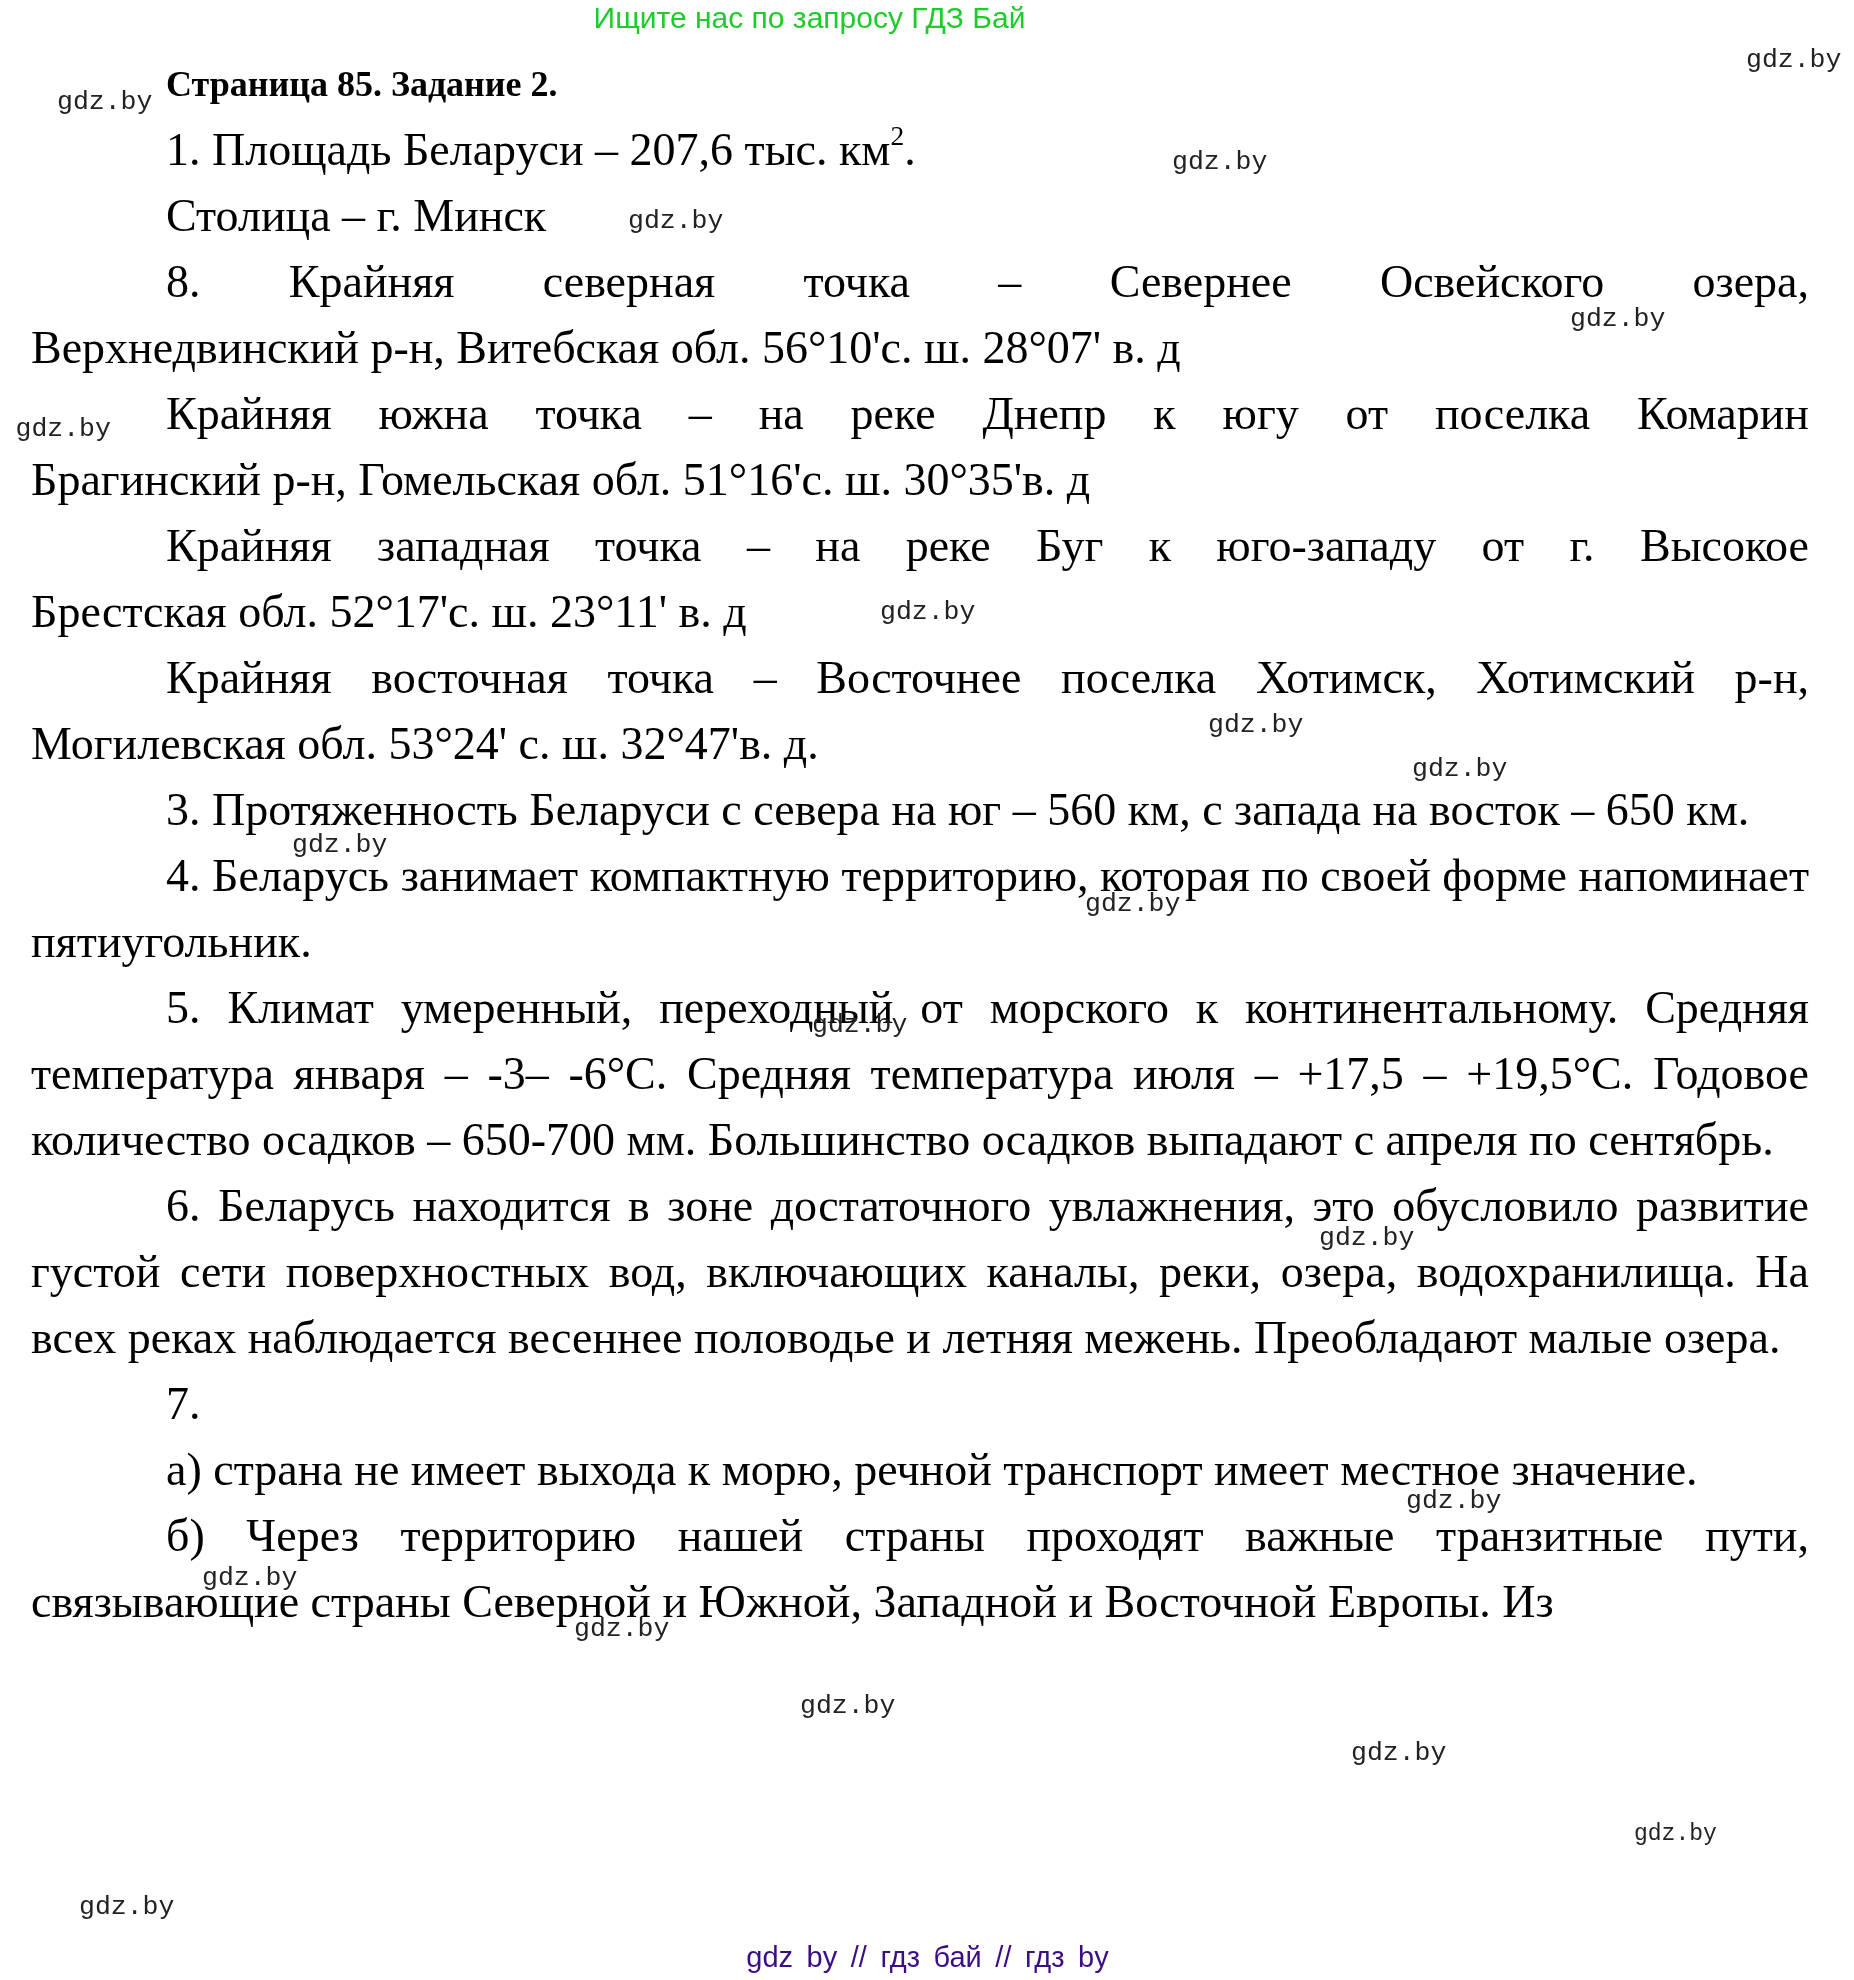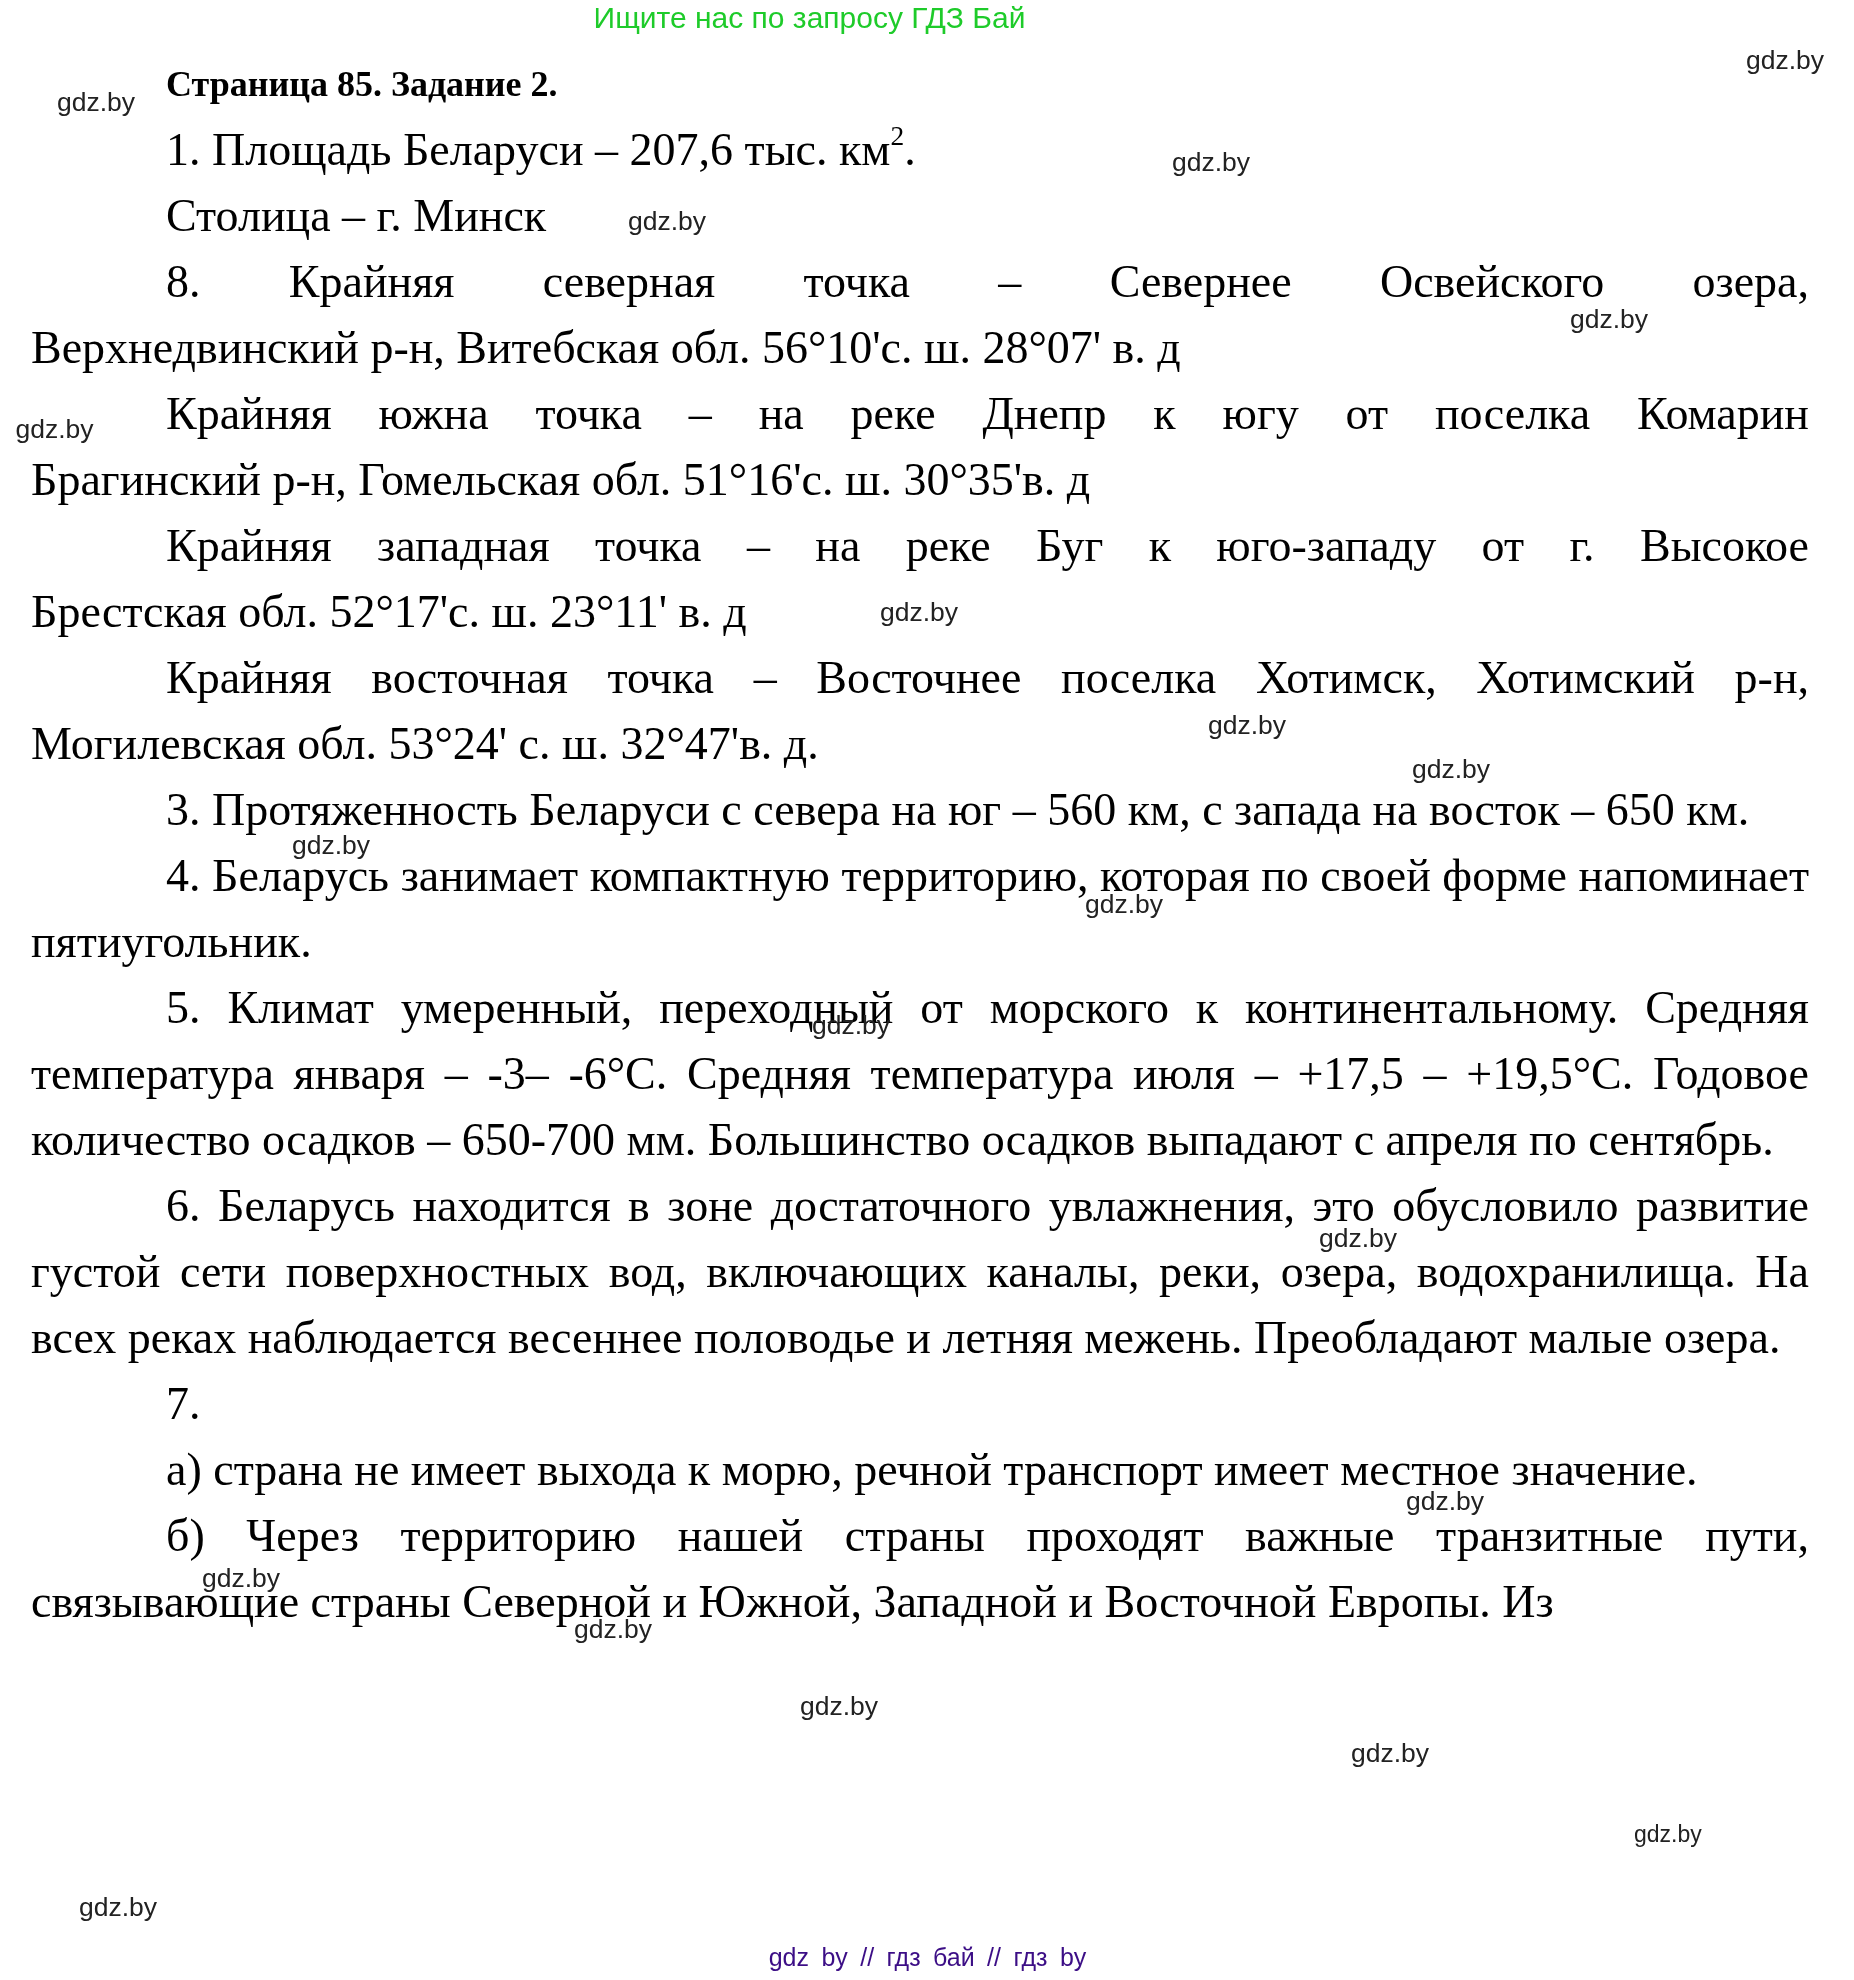--- a/index.html
+++ b/index.html
@@ -4,36 +4,36 @@
 <style>
   html, body { margin: 0; padding: 0; background: #ffffff; }
   body { width: 1855px; height: 1980px; position: relative; overflow: hidden; }
   .top-banner {
     position: absolute; left: 0; top: 0; width: 1619px; text-align: center;
     font-family: "Liberation Sans", "DejaVu Sans", sans-serif; font-size: 30px;
     line-height: 35px; color: #1ecb2a;
   }
   .footer-banner {
     position: absolute; left: 0; top: 1939px; width: 1855px; text-align: center;
-    font-family: "Liberation Sans", "DejaVu Sans", sans-serif; font-size: 25px;
+    font-family: "Liberation Sans", "DejaVu Sans", sans-serif; font-size: 29px;
     line-height: 37px; color: #3c0e86; word-spacing: 5.5px;
   }
   .doc {
     position: absolute; left: 31px; top: 51px; width: 1778px;
     font-family: "Liberation Serif", "DejaVu Serif", serif; font-size: 46px;
     line-height: 66px; color: #000;
   }
   .title { font-weight: bold; padding-left: 135px; margin: 0; font-size: 36px; line-height: 66px; }
   .p { margin: 0; text-align: justify; text-align-last: left; }
   .indent { text-indent: 135px; }
   .noindent-tab { padding-left: 135px; }
   .just-full { text-align-last: justify; }
   sup { font-size: 27.4px; line-height: 0; vertical-align: 20px; }
   .wm {
-    position: absolute; font-family: Liberation Sans, sans-serif;
+    position: absolute; font-family: Liberation Mono, monospace;
     font-size: 26.5px; color: #222; line-height: 29px; white-space: nowrap;
   }
   .wm.small { font-size: 23px; }
 </style>
 </head>
 <body>
 
 <div class="top-banner">Ищите нас по запросу ГДЗ Бай</div>
 
 <div class="doc">

